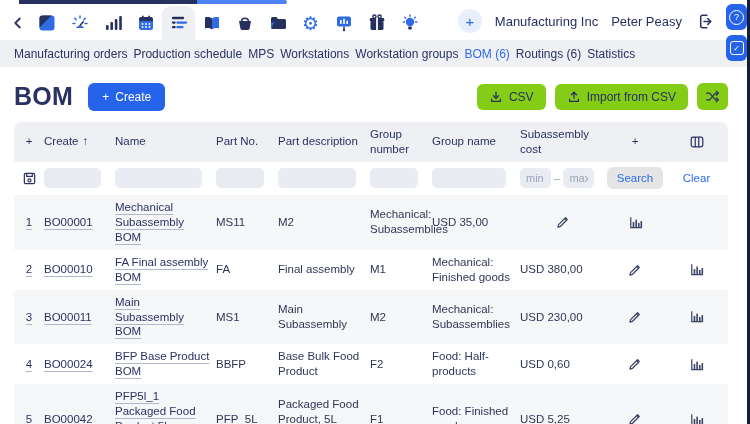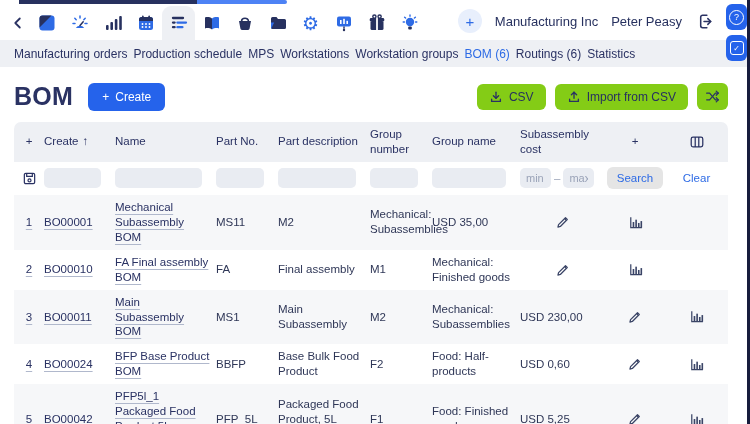--- a/index.html
+++ b/index.html
@@ -371,20 +371,21 @@
       <div class="c">
           <span class="lnk">BO00010</span>
         </div>
       <div class="c">
           <span class="lnk">FA Final assembly BOM</span>
         </div>
       <div class="c">FA</div>
       <div class="c">Final assembly</div>
       <div class="c">M1</div>
       <div class="c">Mechanical: Finished goods</div>
+      <div class="c">USD 380,00</div>
       <div class="c center">
           <button class="icon-btn">
             <svg width="16" height="16" viewBox="0 0 18 18" fill="none" stroke="#3a4466" stroke-width="1.4" stroke-linejoin="round">
               <path d="M11.8 4.2l2 2L6 14l-2.7.7L4 12z"></path>
               <path d="M10.8 5.2l2 2"></path>
             </svg>
           </button>
         </div>
       <div class="c center">
           <button class="icon-btn">

